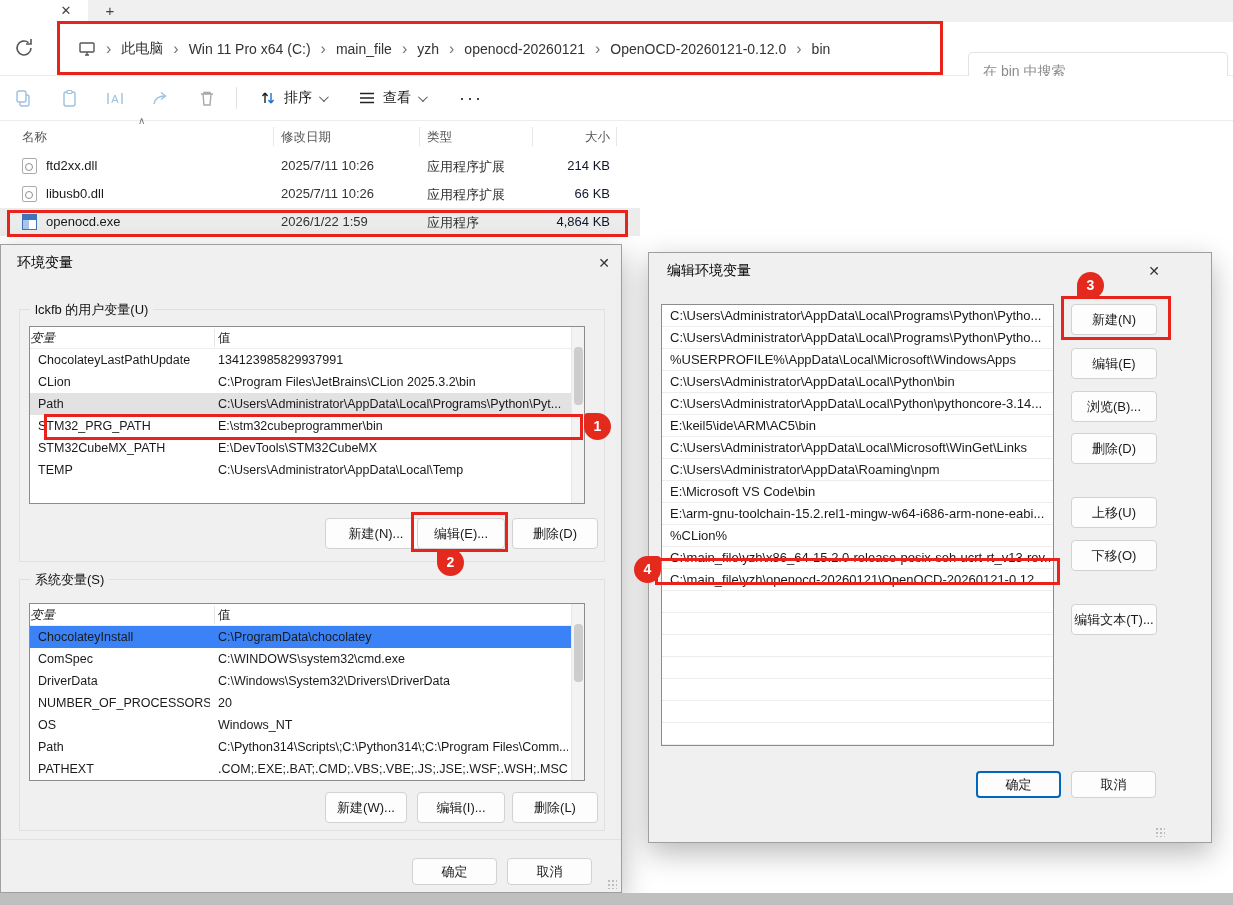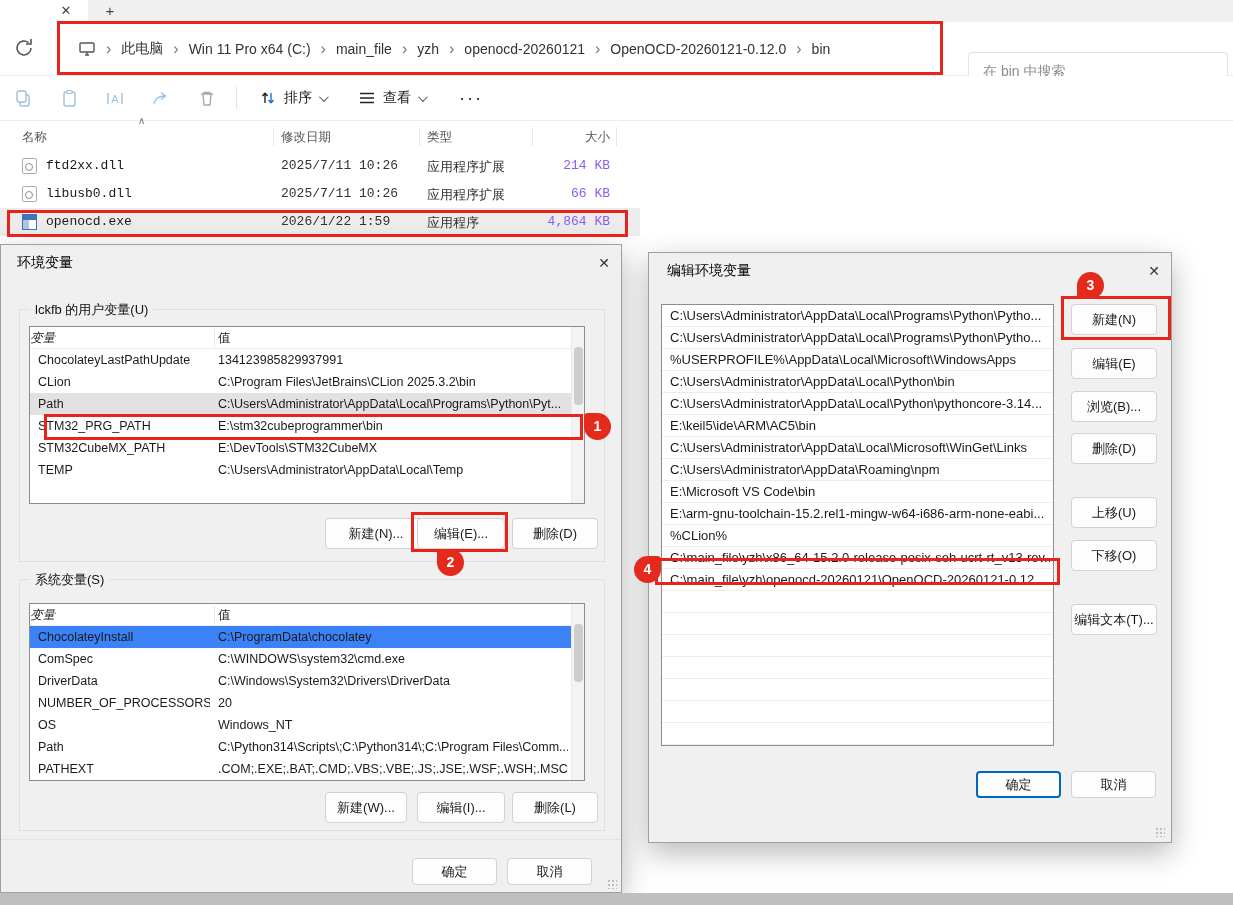--- a/index.html
+++ b/index.html
@@ -41,24 +41,24 @@
 
   
   .fhead { left:0; top:124px; width:640px; height:26px; font-size:12.5px; color:#555; }
   .fh-name { left:22px; top:5px; } .fh-date { left:281px; top:5px; }
   .fh-type { left:427px; top:5px; } .fh-size { left:540px; top:5px; width:70px; text-align:right; }
   .fh-sep { top:3px; width:1px; height:19px; background:#e7e7e7; }
   .sortcaret { left:138px; top:-9px; font-size:10px; color:#777; }
   .frows { left:0; top:152px; width:640px; }
   .frow { position:relative; height:28px; font-size:13px; }
   .frow.selected { background:#ececec; }
-  .frow span { position:absolute; top:6px; white-space:nowrap;font-family:Liberation Mono, monospace; }
+  .frow span { position:absolute; top:6px; white-space:nowrap; }
   .ficon { left:22px; width:15px; height:16px; top:6px; }
   .fname { left:46px; } .fdate { left:281px; color:#333; } .ftype { left:427px; color:#333; }
-  .fsize { left:540px; width:70px; text-align:right; color:#8b5cf6; }
+  .fsize { left:540px; width:70px; text-align:right; color:#0f172a; }
   .dll-file-icon { background:#fff; border:1px solid #ababab; border-radius:2px; position:relative; }
   .dll-file-icon::after { content:""; position:absolute; left:2px; bottom:2px; width:6px; height:6px;
                           border:1.5px solid #8f8f8f; border-radius:50%; }
   .exe-file-icon { border:1px solid #3f74bd; background-image:
       linear-gradient(#3f74bd,#3f74bd),linear-gradient(#a9c7ea,#a9c7ea);
       background-size:100% 5px,6px 100%; background-repeat:no-repeat;
       background-position:top left,left 5px; background-color:#fff; }
 
   
   .dialog { background:#f0f0f0; border:1px solid #9f9f9f; box-shadow:0 10px 28px rgba(0,0,0,.28); }
@@ -343,21 +343,21 @@
   <button class="btn" style="left:324px;top:547px;width:82px;">新建(W)...</button>
   <button class="btn" style="left:416px;top:547px;width:88px;">编辑(I)...</button>
   <button class="btn" style="left:511px;top:547px;width:86px;">删除(L)</button>
 
   <div class="dlg-divider" style="top:594px;"></div>
   <button class="btn small" style="left:411px;top:613px;width:85px;">确定</button>
   <button class="btn small" style="left:506px;top:613px;width:85px;">取消</button>
   <div class="grip" style="left:606px;top:634px;"></div>
 </div>
 
-<div class="abs dialog" style="left:648px;top:252px;width:524px;height:591px;">
+<div class="abs dialog" style="left:648px;top:252px;width:564px;height:591px;">
   <div class="dlg-title" style="left:18px;">编辑环境变量</div>
   <div class="dlg-close" style="left:494px;">✕</div>
 
   <div class="elist" style="left:12px;top:51px;width:393px;height:442px;">
 
   <div class="erow">
         <span>C:\Users\Administrator\AppData\Local\Programs\Python\Pytho...</span>
       </div>
       <div class="erow">
         <span>C:\Users\Administrator\AppData\Local\Programs\Python\Pytho...</span>

